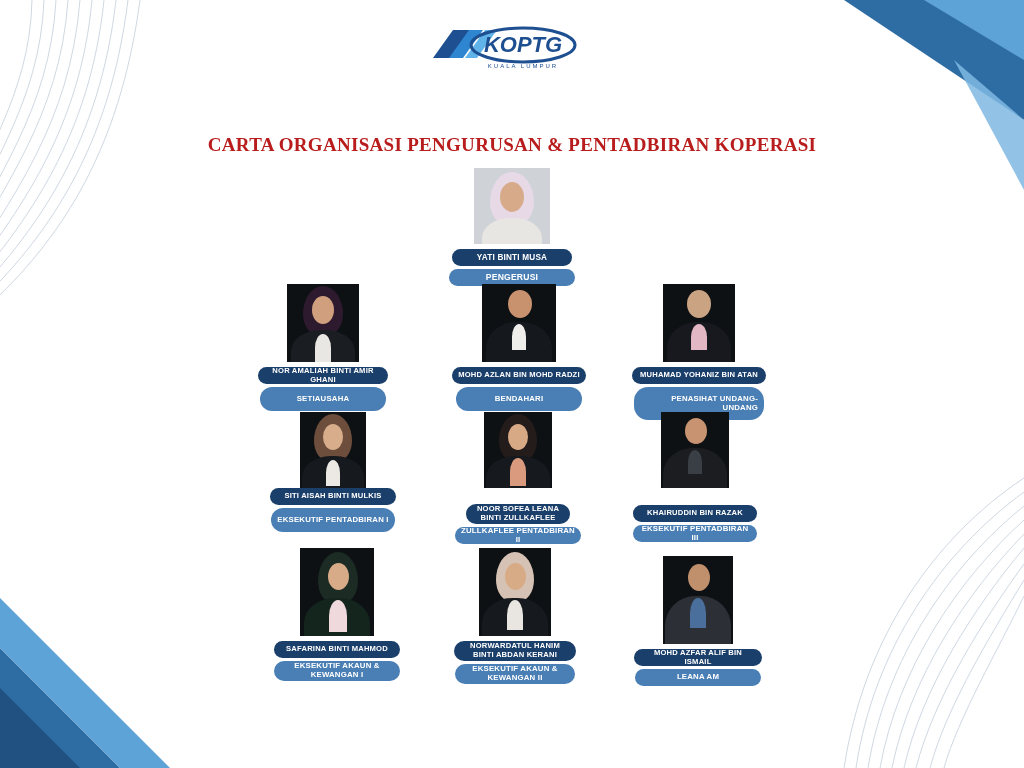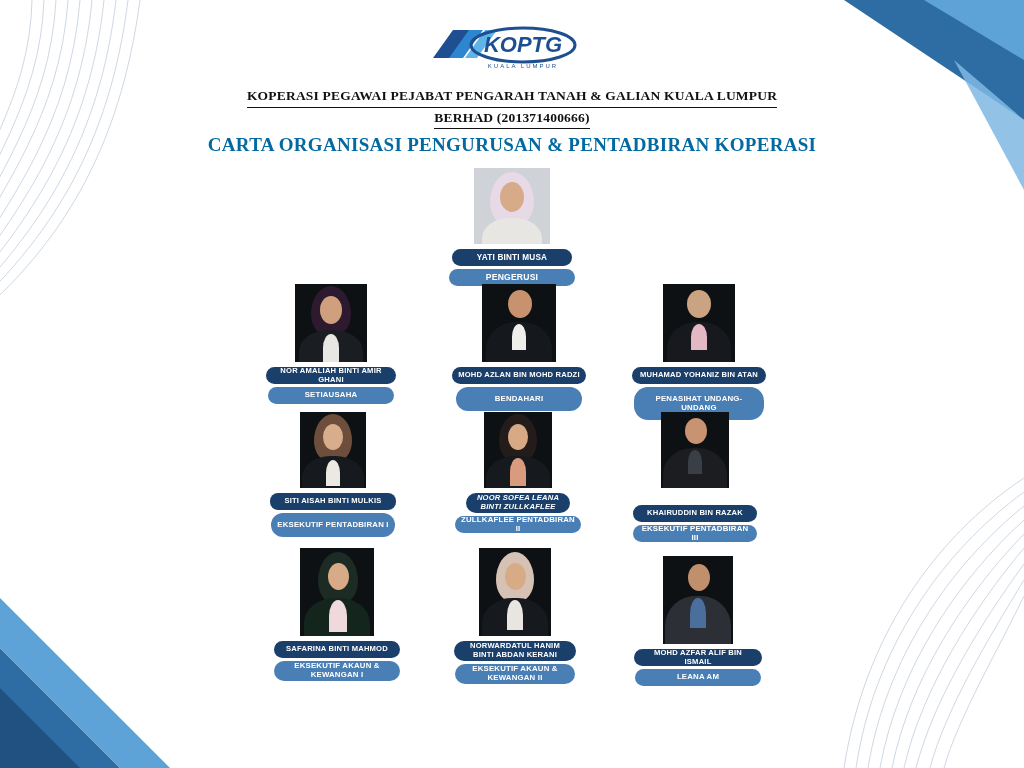--- a/index.html
+++ b/index.html
@@ -59,21 +59,21 @@
   }
   .chart-title {
     position: absolute;
     top: 134px;
     left: 0;
     width: 1024px;
     text-align: center;
     font-family: "Liberation Serif", serif;
     font-weight: bold;
     font-size: 19px;
-    color: #0369a1;
+    color: #b91c1c;
     letter-spacing: .3px;
   }
 
   
   .node {
     position: absolute;
     text-align: center;
   }
   .photo {
     margin: 0 auto;
@@ -176,47 +176,46 @@
         <polygon points="38,34 58,6 70,6 50,34" fill="#5fb3e8"></polygon>
         <ellipse cx="96" cy="21" rx="52" ry="17" fill="none" stroke="#1d4f91" stroke-width="3"></ellipse>
         <text x="96" y="28" text-anchor="middle" font-family="Liberation Sans, sans-serif" font-size="22" font-weight="bold" font-style="italic" fill="#1d4f91">KOPTG</text>
         <text x="96" y="44" text-anchor="middle" font-family="Liberation Sans, sans-serif" font-size="6" letter-spacing="2" fill="#1d4f91">KUALA LUMPUR</text>
       </g>
     </svg>
   </div>
 </div>
 
 <div class="org-title">
-  <span>KOPERASI PEGAWAI PEJABAT PENGARAH TANAH &amp; GALIAN KUALA LUMPUR</span><br>
-  <span>BERHAD (201371400666)</span>
+  <br>
 </div>
 
 <div class="chart-title">CARTA ORGANISASI PENGURUSAN &amp; PENTADBIRAN KOPERASI</div>
 
 <div class="node lvl1" style="left:447px; top:168px; width:130px;">
   <div class="photo" style="width:76px; height:76px;">
     <div class="p-bg" style="background:#cfd3d8;"></div>
     <div class="p-hijab" style="left:16px; top:4px; width:44px; height:54px; background:#e7d9e6;"></div>
     <div class="p-face" style="left:26px; top:14px; width:24px; height:30px; background:#d7ab8a;"></div>
     <div class="p-body" style="left:8px; top:50px; width:60px; height:34px; background:#e8e6e3;"></div>
   </div>
   <div class="name-bar" style="width:120px; height:17px; margin-top:5px;">YATI BINTI MUSA</div>
   <div class="role-bar" style="width:126px; height:17px;">PENGERUSI</div>
 </div>
 
-<div class="node" style="left:266px; top:284px; width:130px;">
+<div class="node" style="left:258px; top:284px; width:130px;">
   <div class="photo" style="width:72px; height:78px;">
     <div class="p-bg" style="background:#0e1114;"></div>
     <div class="p-hijab" style="left:16px; top:2px; width:40px; height:50px; background:#2d1a2e;"></div>
     <div class="p-face" style="left:25px; top:12px; width:22px; height:28px; background:#cf9f7e;"></div>
     <div class="p-body" style="left:4px; top:46px; width:64px; height:36px; background:#1a1d22;"></div>
     <div class="p-shirt" style="left:28px; top:50px; width:16px; height:28px; background:#e9e7e4;"></div>
   </div>
   <div class="name-bar" style="width:130px; height:17px; margin-top:5px;">NOR AMALIAH BINTI AMIR GHANI</div>
-  <div class="role-bar" style="width:126px; height:17px;">SETIAUSAHA</div>
+  <div class="role-bar" style="width:126px; height:24px;">SETIAUSAHA</div>
 </div>
 
 <div class="node" style="left:452px; top:284px; width:134px;">
   <div class="photo" style="width:74px; height:78px;">
     <div class="p-bg" style="background:#0e1114;"></div>
     <div class="p-head" style="left:26px; top:6px; width:24px; height:28px; background:#c9926f;"></div>
     <div class="p-body" style="left:4px; top:38px; width:66px; height:44px; background:#15181d;"></div>
     <div class="p-shirt" style="left:30px; top:40px; width:14px; height:26px; background:#f0eeea;"></div>
   </div>
   <div class="name-bar" style="width:134px; height:17px; margin-top:5px;">MOHD AZLAN BIN MOHD RADZI</div>
@@ -224,44 +223,44 @@
 </div>
 
 <div class="node" style="left:632px; top:284px; width:134px;">
   <div class="photo" style="width:72px; height:78px;">
     <div class="p-bg" style="background:#0e1114;"></div>
     <div class="p-head" style="left:24px; top:6px; width:24px; height:28px; background:#caa382;"></div>
     <div class="p-body" style="left:4px; top:38px; width:64px; height:44px; background:#17191e;"></div>
     <div class="p-shirt" style="left:28px; top:40px; width:16px; height:26px; background:#e4b7c4;"></div>
   </div>
   <div class="name-bar" style="width:134px; height:17px; margin-top:5px;">MUHAMAD YOHANIZ BIN ATAN</div>
-  <div class="role-bar" style="width:130px; height:33px;">PENASIHAT UNDANG-UNDANG</div>
+  <div class="role-bar" style="width:130px; height:33px;text-align:right;">PENASIHAT UNDANG-UNDANG</div>
 </div>
 
 <div class="node" style="left:270px; top:412px; width:126px;">
   <div class="photo" style="width:66px; height:76px;">
     <div class="p-bg" style="background:#0e1114;"></div>
     <div class="p-hijab" style="left:14px; top:2px; width:38px; height:48px; background:#6d4e3c;"></div>
     <div class="p-face" style="left:23px; top:12px; width:20px; height:26px; background:#d8ad8b;"></div>
     <div class="p-body" style="left:2px; top:44px; width:62px; height:36px; background:#16191e;"></div>
     <div class="p-shirt" style="left:26px; top:48px; width:14px; height:26px; background:#ece9e5;"></div>
   </div>
-  <div class="name-bar" style="width:126px; height:17px; margin-top:5px;border-radius:8px;">SITI AISAH BINTI MULKIS</div>
+  <div class="name-bar" style="width:126px; height:17px; ">SITI AISAH BINTI MULKIS</div>
   <div class="role-bar" style="width:124px; height:24px;">EKSEKUTIF PENTADBIRAN I</div>
 </div>
 
 <div class="node" style="left:455px; top:412px; width:126px;">
   <div class="photo" style="width:68px; height:76px;">
     <div class="p-bg" style="background:#0e1114;"></div>
     <div class="p-hijab" style="left:15px; top:2px; width:38px; height:48px; background:#241c1a;"></div>
     <div class="p-face" style="left:24px; top:12px; width:20px; height:26px; background:#d7a985;"></div>
     <div class="p-body" style="left:2px; top:44px; width:64px; height:36px; background:#16191e;"></div>
     <div class="p-shirt" style="left:26px; top:46px; width:16px; height:28px; background:#d99a7e;"></div>
   </div>
-  <div class="name-bar" style="width:104px; height:20px; margin-top:5px;font-style:italic;">NOOR SOFEA LEANA BINTI ZULLKAFLEE</div>
+  <div class="name-bar" style="width:104px; height:20px; margin-top:16px;">NOOR SOFEA LEANA BINTI ZULLKAFLEE</div>
   <div class="role-bar" style="width:126px; height:17px;">ZULLKAFLEE PENTADBIRAN II</div>
 </div>
 
 <div class="node" style="left:632px; top:412px; width:126px;">
   <div class="photo" style="width:68px; height:76px;">
     <div class="p-bg" style="background:#0e1114;"></div>
     <div class="p-head" style="left:24px; top:6px; width:22px; height:26px; background:#c79371;"></div>
     <div class="p-body" style="left:2px; top:36px; width:64px; height:44px; background:#1b1d21;"></div>
     <div class="p-shirt" style="left:27px; top:38px; width:14px; height:24px; background:#3a3f46;"></div>
   </div>

